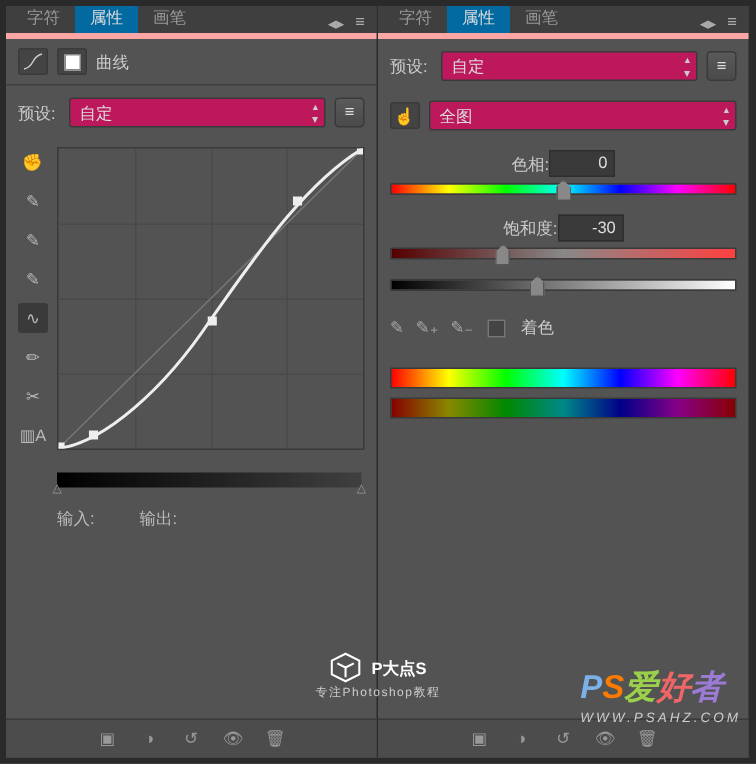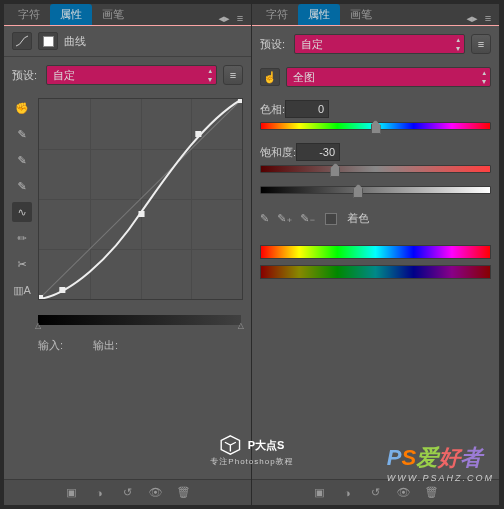--- a/index.html
+++ b/index.html
@@ -1,19 +1,19 @@
 <!DOCTYPE html>
 <html><head>
 <meta charset="utf-8">
 <style>
 *{margin:0;padding:0;box-sizing:border-box;font-family:"Microsoft YaHei",sans-serif;font-size:11px}
 body{background:#535353;color:#ccc;width:504px;height:509px;position:relative;border:4px solid #2a2a2a;display:flex;overflow:hidden}
 .panel{flex:1;background:#535353;display:flex;flex-direction:column;border-right:1px solid #2a2a2a}
 .panel:last-child{border-right:none}
-.panel-tabs{display:flex;background:#3f3f3f;height:22px;align-items:flex-end;padding-left:4px;border-bottom:1px solid #fca5a5}
+.panel-tabs{display:flex;background:#3f3f3f;height:22px;align-items:flex-end;padding-left:4px;border-bottom:4px solid #fca5a5}
 .tab{padding:3px 10px;color:#999;border-top-left-radius:3px;border-top-right-radius:3px;cursor:pointer}
 .tab.active{background:#0369a1;color:#ddd}
 .tab-ctrl{margin-left:auto;display:flex;gap:2px;padding-right:4px}
 .tab-ctrl span{width:14px;text-align:center;color:#aaa;cursor:pointer}
 .panel-header{display:flex;align-items:center;gap:6px;padding:6px 8px;border-bottom:1px solid #404040}
 .hdr-icon{width:20px;height:18px;background:#444;border:1px solid #3a3a3a;border-radius:2px;display:flex;align-items:center;justify-content:center}
 .hdr-title{}
 .panel-body{padding:8px;flex:1;display:flex;flex-direction:column;gap:13px}
 .row{display:flex;align-items:center;gap:6px}
 .lbl{min-width:28px}
@@ -29,21 +29,21 @@
 .curve-box{flex:1;height:190px;background:#535353;border:1px solid #3a3a3a;position:relative}
 .grid{position:absolute;inset:0}
 .grid-line{position:absolute;background:#4a4a4a}
 .gl-v{width:1px;height:100%}
 .gl-h{height:1px;width:100%}
 svg.curve{position:absolute;inset:0;width:100%;height:100%}
 .axis-strip{height:10px;background:linear-gradient(to right,#000,#404040);margin-top:2px;margin-left:26px;margin-right:2px;display:flex;align-items:center;position:relative}
 .axis-strip .tri{position:absolute;bottom:-5px;font-size:8px;color:#999}
 .io-row{display:flex;gap:30px;margin-left:26px;color:#bbb}
 .hsl-row{display:flex;flex-direction:column;gap:4px}
-.hsl-head{display:flex;align-items:center;justify-content:flex-start}
+.hsl-head{display:flex;align-items:center;justify-content:center}
 .num-input{width:44px;height:18px;background:#3a3a3a;border:1px solid #2e2e2e;color:#ddd;text-align:right;padding-right:4px;display:flex;align-items:center;justify-content:flex-end}
 .slider-track{height:8px;position:relative;border-radius:1px;border:1px solid #3a3a3a}
 .slider-track .thumb{position:absolute;top:-3px;width:10px;height:14px;background:#888;border:1px solid #555;transform:translateX(-50%);clip-path:polygon(50% 0,100% 35%,100% 100%,0 100%,0 35%)}
 .hue-gradient{background:linear-gradient(to right,red,yellow,lime,cyan,blue,magenta,red)}
 .sat-gradient{background:linear-gradient(to right,#500,#888,#ff4040)}
 .lig-gradient{background:linear-gradient(to right,#000,#808080,#fff)}
 .colorize-row{display:flex;align-items:center;gap:10px;margin-top:4px}
 .eyedrops{display:flex;gap:8px;color:#aaa}
 .chk{width:12px;height:12px;border:1px solid #777;background:#444;display:inline-block}
 .spectrum{height:14px;border:1px solid #3a3a3a;margin-top:6px}

